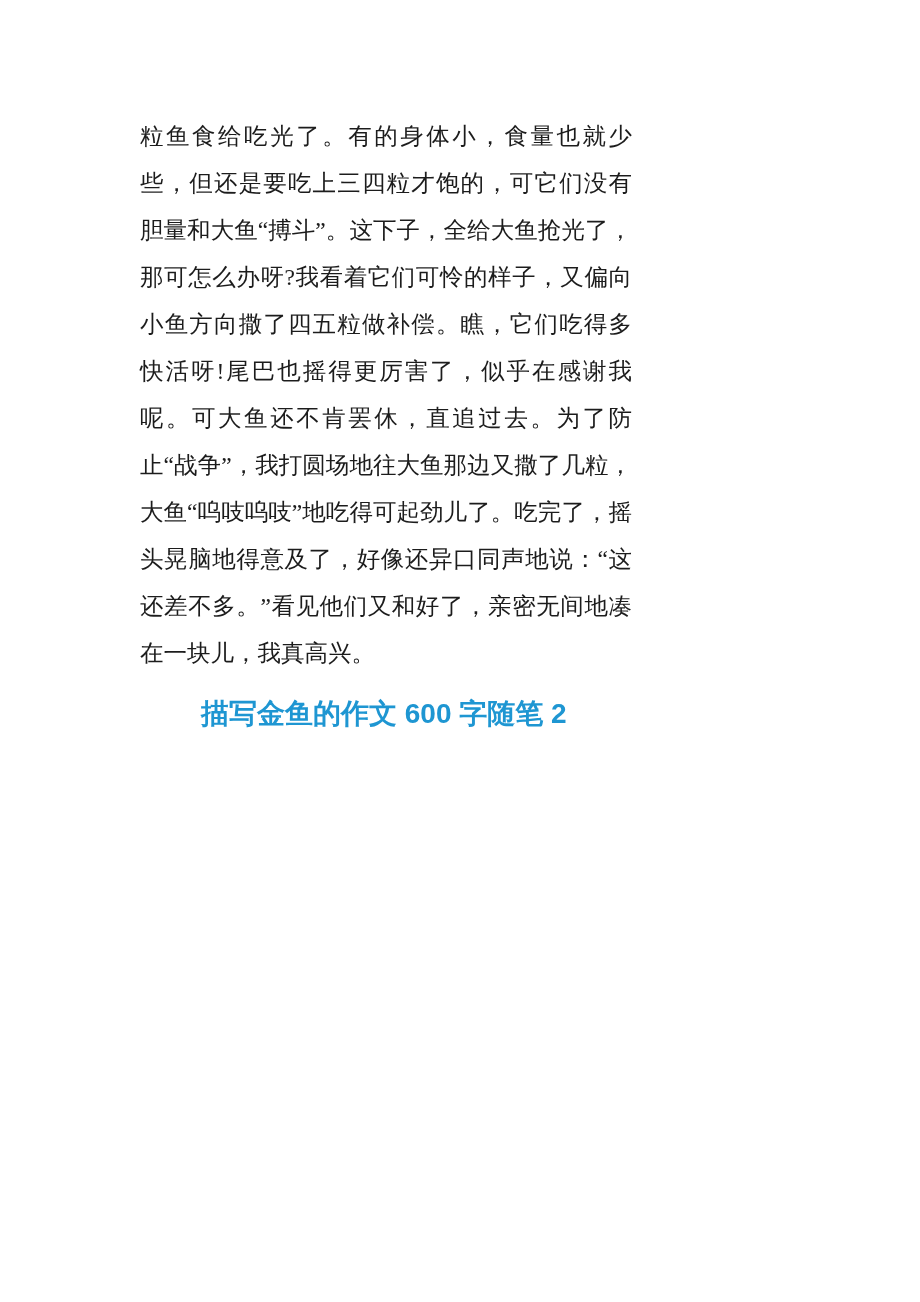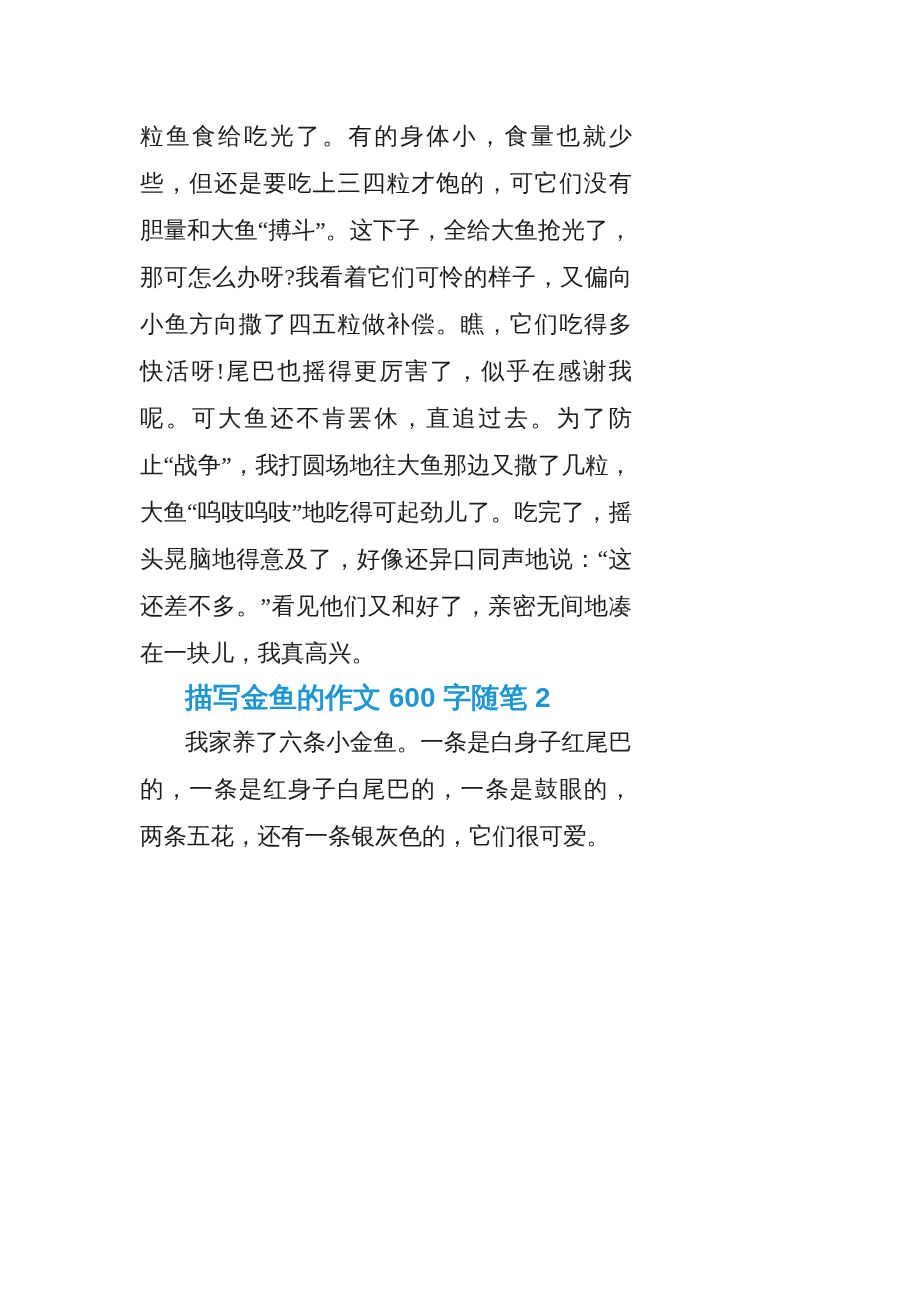--- a/index.html
+++ b/index.html
@@ -27,21 +27,21 @@
     color: #1c1c1c;
     text-align: justify;
     text-justify: inter-ideograph;
     letter-spacing: 0;
     word-break: break-all;
   }
   p.indented {
     text-indent: 45px;
   }
   h2.sec-heading {
-    margin: 0;
+    margin: 16px;
     font-family: "Liberation Sans", "DejaVu Sans", sans-serif;
     font-weight: 700;
     font-size: 28px;
     line-height: 42px;
     color: #1e96d2;
     text-indent: 45px;
     text-align: left;
   }
   .mt30 { margin-top: 30px; }
   .mt23 { margin-top: 23px; }
@@ -51,18 +51,17 @@
 </head>
 <body>
 
 <div class="page">
   <div class="content">
 
     <p class="body-par">粒鱼食给吃光了。有的身体小，食量也就少些，但还是要吃上三四粒才饱的，可它们没有胆量和大鱼“搏斗”。这下子，全给大鱼抢光了，那可怎么办呀?我看着它们可怜的样子，又偏向小鱼方向撒了四五粒做补偿。瞧，它们吃得多快活呀!尾巴也摇得更厉害了，似乎在感谢我呢。可大鱼还不肯罢休，直追过去。为了防止“战争”，我打圆场地往大鱼那边又撒了几粒，大鱼“呜吱呜吱”地吃得可起劲儿了。吃完了，摇头晃脑地得意及了，好像还异口同声地说：“这还差不多。”看见他们又和好了，亲密无间地凑在一块儿，我真高兴。</p>
 
     <h2 class="sec-heading mt30">描写金鱼的作文 600 字随笔 2</h2>
 
-    <p class="body-par indented mt23">我家养了六条小金鱼。一条是白身子红尾巴的，一条是红身子白尾巴的，一条是鼓眼的，两条五花，还有一条银灰色的，它们很可爱。</p>
 
 
 
   </div>
 </div>
 
 </body></html>

